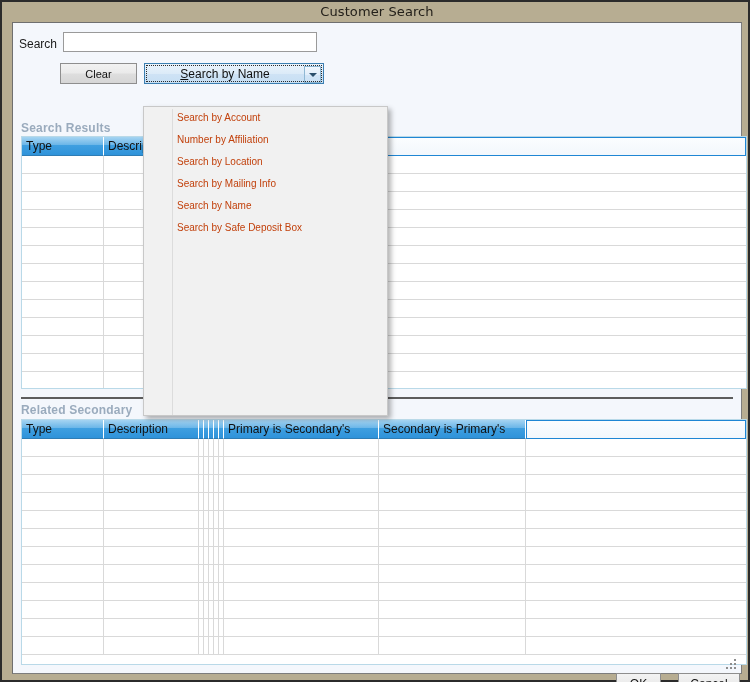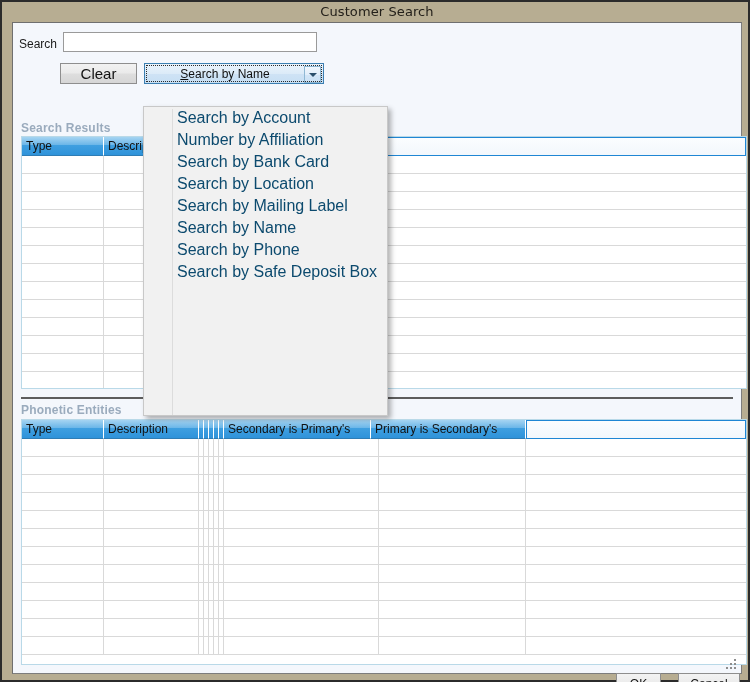--- a/index.html
+++ b/index.html
@@ -68,21 +68,21 @@
 
   
   #clear-button {
     position: absolute;
     left: 47px; top: 40px;
     width: 77px; height: 21px;
     box-sizing: border-box;
     background: linear-gradient(to bottom, #f2f2f2 0%, #eaeaea 48%, #dedede 52%, #d6d6d6 100%);
     border: 1px solid #8e8e8e;
     font-family: "Liberation Sans", sans-serif;
-    font-size: 15px;
+    font-size: 11px;
     color: #121212;
     cursor: default;
     padding: 0;
   }
 
   
   #search-type-combo {
     position: absolute;
     left: 131px; top: 40px;
     width: 180px; height: 21px;
@@ -211,22 +211,22 @@
     position: absolute;
     left: 28px; top: 2px;
     width: 1px; height: 306px;
     background: #dcdcdc;
   }
   .dropdown-item {
     position: relative;
     height: 22px;
     line-height: 22px;
     padding-left: 33px;
-    font-size: 16px;
-    color: #0c4a6e;
+    font-size: 10px;
+    color: #c2410c;
     white-space: nowrap;
     cursor: default;
   }
 
   
   .dlg-button {
     position: absolute;
     width: 45px; height: 22px;
     box-sizing: border-box;
     background: linear-gradient(to bottom, #f3f3f3 0%, #ebebeb 48%, #dfdfdf 52%, #d7d7d7 100%);
@@ -349,33 +349,33 @@
           </div>
           <div class="grid-row">
             <div class="cell" style="flex: 0 0 82px;"></div>
             <div class="cell" style="flex: 0 0 272px;"></div>
             <div class="cell filler"></div>
           </div>
         </div>
     </div>
 
     <div class="group-rule" id="related-rule"></div>
-    <span class="group-caption" id="related-entities-caption">Phonetic Entities</span>
+    <span class="group-caption" id="related-entities-caption">Related Secondary</span>
 
     <div class="grid" id="related-entities-grid">
       <div class="grid-header" id="related-entities-header">
           <div class="hcell" style="flex: 0 0 82px;">Type</div>
           <div class="hcell" style="flex: 0 0 95px;">Description</div>
           <div class="hcell narrow" style="flex: 0 0 5px;"></div>
           <div class="hcell narrow" style="flex: 0 0 5px;"></div>
           <div class="hcell narrow" style="flex: 0 0 5px;"></div>
           <div class="hcell narrow" style="flex: 0 0 5px;"></div>
           <div class="hcell narrow" style="flex: 0 0 5px;"></div>
+          <div class="hcell" style="flex: 0 0 155px;">Primary is Secondary's</div>
           <div class="hcell" style="flex: 0 0 147px;">Secondary is Primary's</div>
-          <div class="hcell" style="flex: 0 0 155px;">Primary is Secondary's</div>
           <div class="hcell filler"></div>
         </div>
       <div class="grid-body" id="related-entities-body">
           <div class="grid-row">
             <div class="cell" style="flex: 0 0 82px;"></div>
             <div class="cell" style="flex: 0 0 95px;"></div>
             <div class="cell" style="flex: 0 0 5px;"></div>
             <div class="cell" style="flex: 0 0 5px;"></div>
             <div class="cell" style="flex: 0 0 5px;"></div>
             <div class="cell" style="flex: 0 0 5px;"></div>
@@ -528,22 +528,20 @@
         <i style="left: 8px; top: 4px;"></i>
         <i style="left: 0px; top: 8px;"></i>
         <i style="left: 4px; top: 8px;"></i>
         <i style="left: 8px; top: 8px;"></i>
       </div>
 
     <div id="dropdown-popup">
       <div id="dropdown-gutter-line"></div>
     <div class="dropdown-item">Search by Account</div>
         <div class="dropdown-item">Number by Affiliation</div>
-        <div class="dropdown-item">Search by Bank Card</div>
         <div class="dropdown-item">Search by Location</div>
-        <div class="dropdown-item">Search by Mailing Label</div>
+        <div class="dropdown-item">Search by Mailing Info</div>
         <div class="dropdown-item">Search by Name</div>
-        <div class="dropdown-item">Search by Phone</div>
         <div class="dropdown-item">Search by Safe Deposit Box</div>
       </div>
 
   </div>
 </div>
 
 </body></html>

